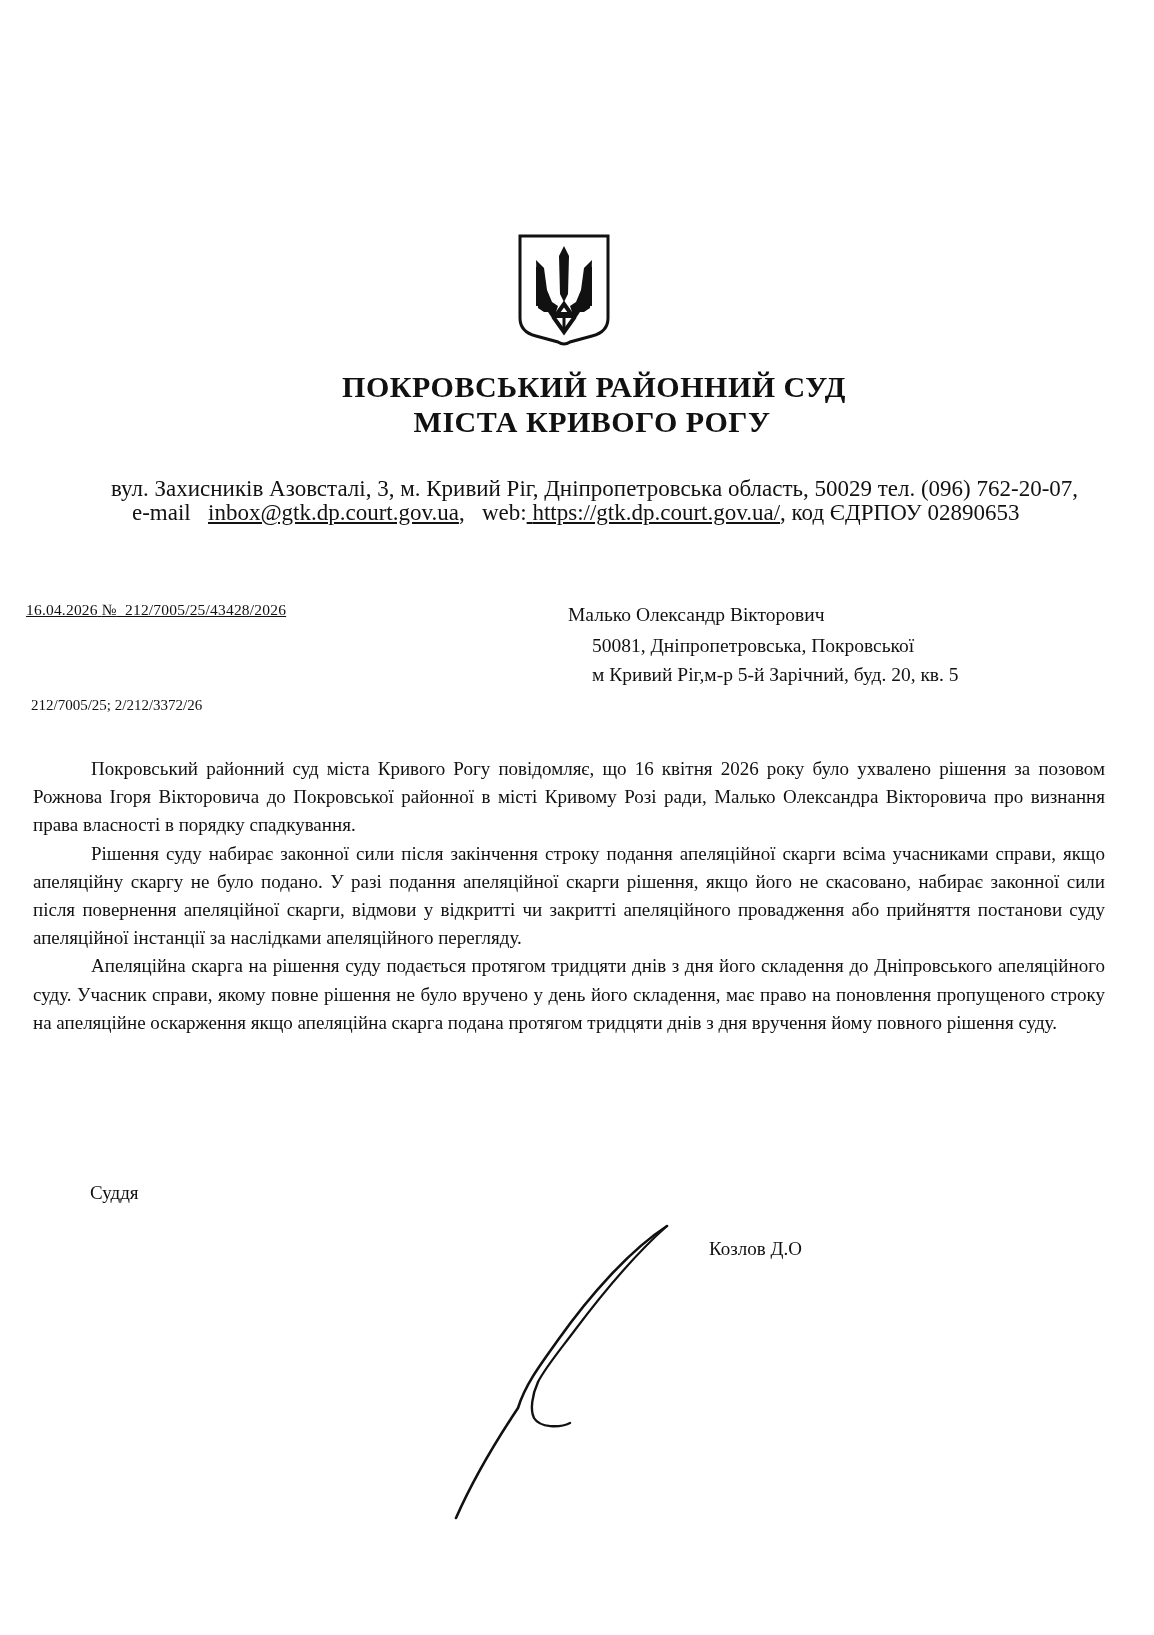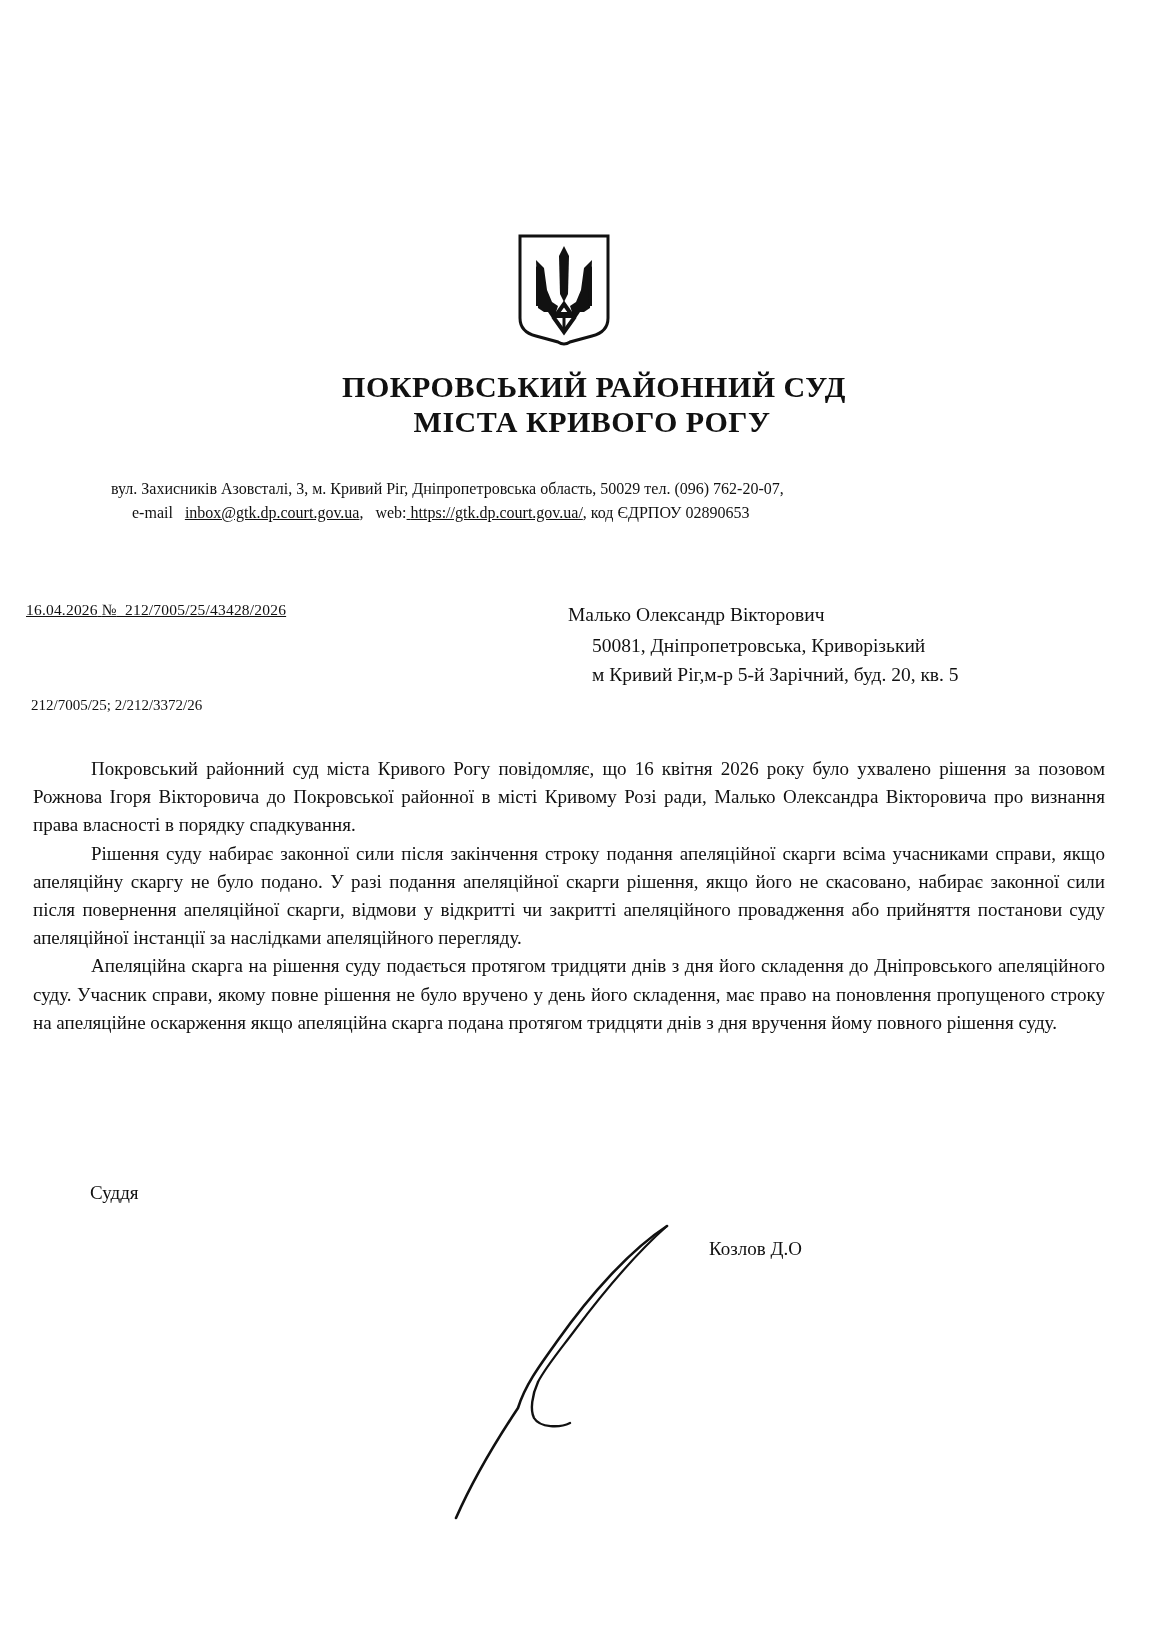--- a/index.html
+++ b/index.html
@@ -33,21 +33,21 @@
       font-weight: bold;
       font-size: 30px;
       letter-spacing: 0.5px;
       line-height: 34px;
     }
     #title1 { top: 370px; padding-left: 34px; box-sizing: border-box; }
     #title2 { top: 405px; padding-left: 30px; box-sizing: border-box; }
 
     
     .contact {
-      font-size: 16px;
+      font-size: 23px;
       line-height: 24px;
       white-space: nowrap;
     }
     #contact1 { left: 111px; top: 477px; }
     #contact2 { left: 132px; top: 501px; }
     .u { text-decoration: underline; }
 
     
     #regline {
       left: 26px;
@@ -142,21 +142,21 @@
 
 <div id="regline" class="abs">
   <span>16.04.2026</span>
   <span>№</span>&nbsp;
   <span>212/7005/25/43428/2026</span>
 </div>
 
 <div id="caseline" class="abs">212/7005/25; 2/212/3372/26</div>
 
 <div id="recip-name" class="abs recip">Малько Олександр Вікторович</div>
-<div id="recip-addr1" class="abs recip">50081,  Дніпропетровська,  Криворізький</div>
+<div id="recip-addr1" class="abs recip">50081,  Дніпропетровська,  Покровської</div>
 <div id="recip-addr2" class="abs recip">м  Кривий Ріг,м-р 5-й Зарічний, буд. 20, кв. 5</div>
 
 <div id="body" class="abs">
   <p>Покровський  районний суд міста Кривого Рогу повідомляє, що 16 квітня 2026 року було ухвалено рішення за позовом Рожнова Ігоря Вікторовича до Покровської районної в місті Кривому Розі ради, Малько Олександра Вікторовича про визнання права власності в порядку спадкування.</p>
   <p>Рішення суду набирає законної сили після закінчення строку подання апеляційної скарги всіма учасниками справи, якщо апеляційну скаргу не було подано. У разі подання апеляційної скарги рішення, якщо його не скасовано, набирає законної сили після повернення апеляційної скарги, відмови у відкритті чи закритті апеляційного провадження або прийняття постанови суду апеляційної інстанції за наслідками апеляційного перегляду.</p>
   <p>Апеляційна скарга на рішення суду подається протягом тридцяти днів з дня його складення до Дніпровського апеляційного суду. Учасник справи, якому повне рішення не було вручено у день його складення, має право на поновлення пропущеного строку на апеляційне оскарження якщо апеляційна скарга подана протягом тридцяти днів з дня вручення йому повного рішення суду.</p>
 </div>
 
 <div id="judge-label" class="abs">Суддя</div>
 <div id="judge-name" class="abs">Козлов Д.О</div>

